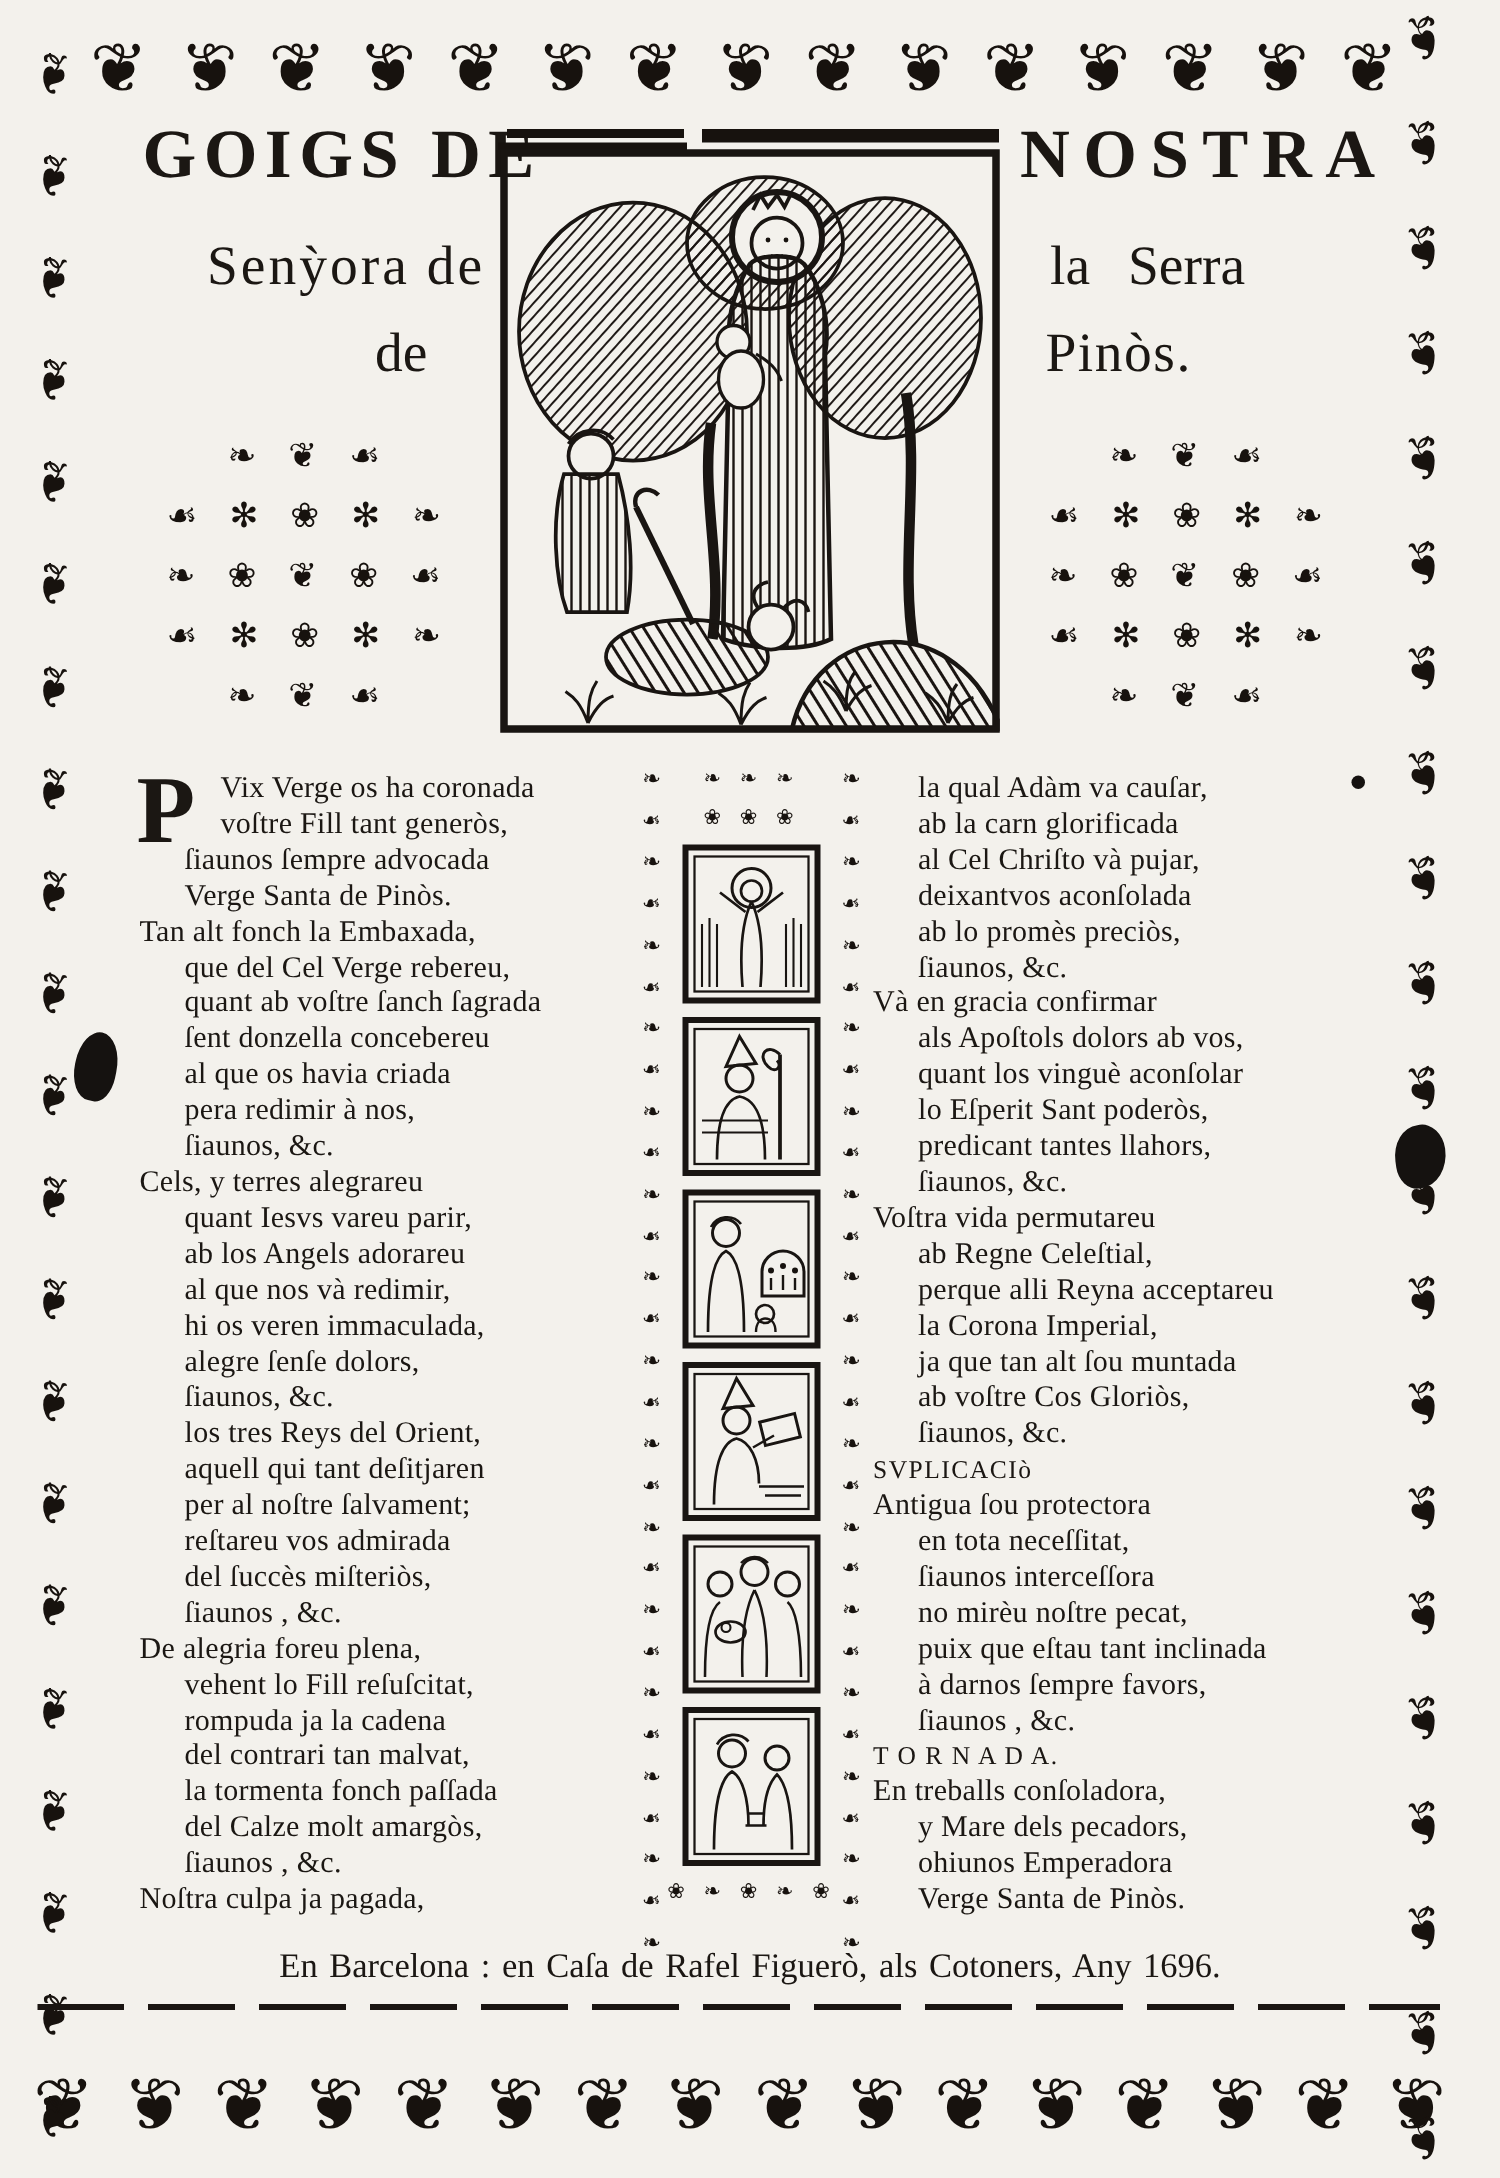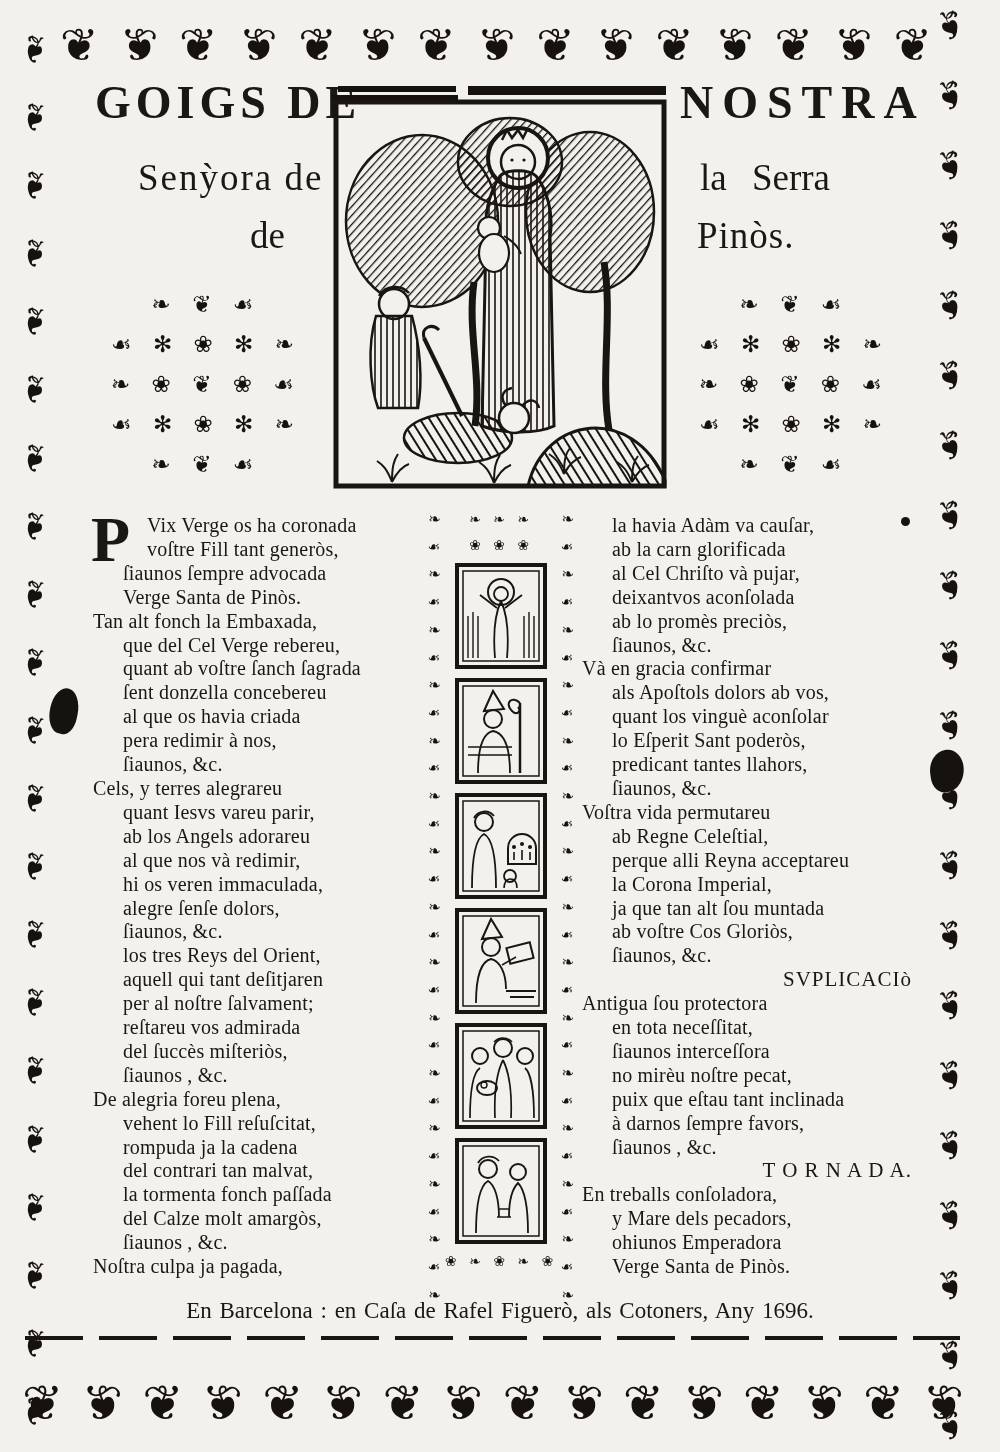--- a/index.html
+++ b/index.html
@@ -27,21 +27,21 @@
   .rosette{width:214px;text-align:center;font-size:23px;line-height:40px;letter-spacing:7px;}
   .rosette-left{left:99px;top:284px;}
   .rosette-right{left:687px;top:284px;}
   
   .col{width:332px;}
   .col-left{left:93px;top:514px;}
   .col-right{left:582px;top:514px;width:330px;}
   .vline{font-size:20px;line-height:23.9px;white-space:nowrap;letter-spacing:0.2px;}
   .vline.ind{margin-left:30px;}
   .vline.dc1{margin-left:54px;}
-  .vline.head{text-align:right;font-size:21px;letter-spacing:1px;margin-left:0;}
+  .vline.head{text-align:left;font-size:17px;letter-spacing:1px;margin-left:0;}
   .dropcap{position:absolute;left:-2px;top:1px;font-size:64px;line-height:50px;font-weight:bold;}
   
   .strip{left:424px;top:510px;width:154px;height:794px;display:flex;}
   .strip-col{width:27px;display:flex;flex-direction:column;justify-content:space-between;align-items:center;font-size:15px;}
   .strip-col span:nth-child(even){transform:scaleX(-1);}
   .strip-center{flex:1;display:flex;flex-direction:column;align-items:center;gap:7px;}
   .strip-orn{font-family:"DejaVu Sans",sans-serif;font-size:14px;line-height:19px;letter-spacing:4px;color:#17120e;white-space:nowrap;}
   .panel{width:94px;height:108px;}
   .panel svg{display:block;width:94px;height:108px;}
   
@@ -257,21 +257,21 @@
       <div class="vline ind">rompuda ja la cadena</div>
       <div class="vline ind">del contrari tan malvat,</div>
       <div class="vline ind">la tormenta fonch paſſada</div>
       <div class="vline ind">del Calze molt amargòs,</div>
       <div class="vline ind">ſiaunos , &amp;c.</div>
       <div class="vline flush">Noſtra culpa ja pagada,</div>
     </div>
 
   <div class="abs col col-right">
 
-  <div class="vline ind">la havia Adàm va cauſar,</div>
+  <div class="vline ind">la qual Adàm va cauſar,</div>
       <div class="vline ind">ab la carn glorificada</div>
       <div class="vline ind">al Cel Chriſto và pujar,</div>
       <div class="vline ind">deixantvos aconſolada</div>
       <div class="vline ind">ab lo promès preciòs,</div>
       <div class="vline ind">ſiaunos, &amp;c.</div>
       <div class="vline flush">Và en gracia confirmar</div>
       <div class="vline ind">als Apoſtols dolors ab vos,</div>
       <div class="vline ind">quant los vinguè aconſolar</div>
       <div class="vline ind">lo Eſperit Sant poderòs,</div>
       <div class="vline ind">predicant tantes llahors,</div>

